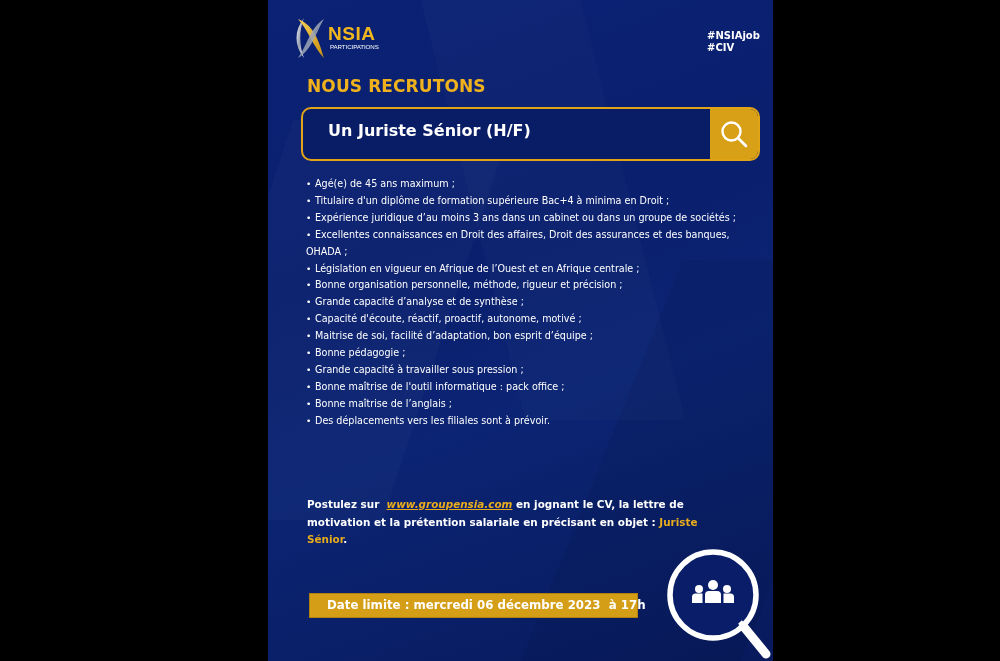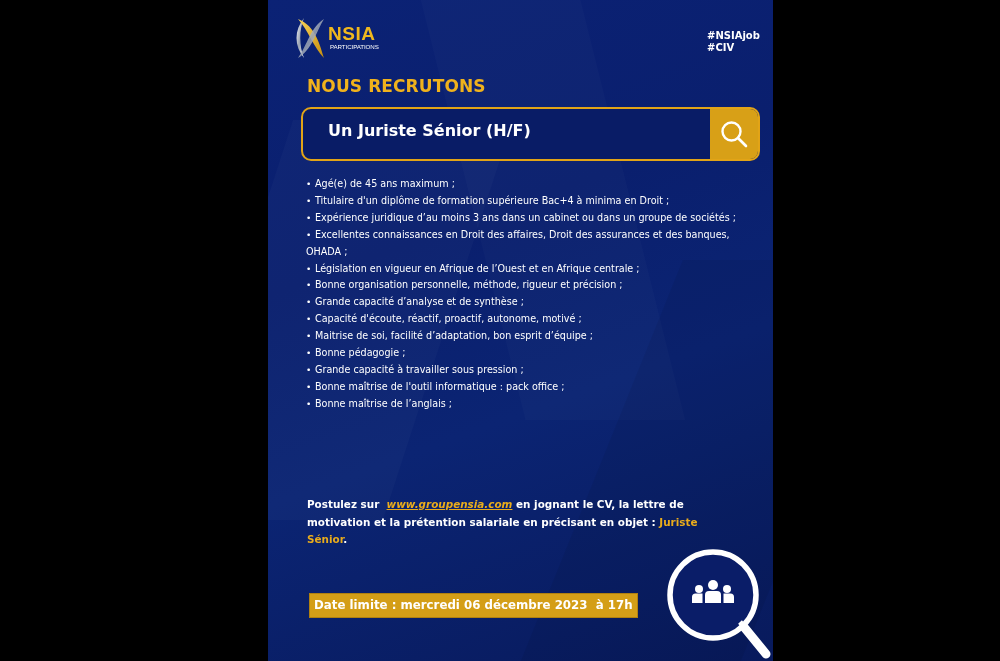--- a/index.html
+++ b/index.html
@@ -176,21 +176,21 @@
       width: 329px;
       height: 25px;
       background: #d49e17;
       border: 1px solid #b08010;
       box-sizing: border-box;
       font-family: "DejaVu Sans", sans-serif;
       font-weight: bold;
       font-size: 11.8px;
       line-height: 23px;
       color: #ffffff;
-      padding-left: 4px;
+      padding-left: 17px;
       white-space: pre;
     }
 
     
     .magnifier {
       position: absolute;
       left: 394px;
       top: 548px;
       width: 115px;
       height: 115px;
@@ -249,20 +249,21 @@
     <li><span class="bullet">•</span><span>Excellentes connaissances en Droit des affaires, Droit des assurances et des banques, OHADA ;</span></li>
     <li><span class="bullet">•</span><span>Législation en vigueur en Afrique de l’Ouest et en Afrique centrale ;</span></li>
     <li><span class="bullet">•</span><span>Bonne organisation personnelle, méthode, rigueur et précision ;</span></li>
     <li><span class="bullet">•</span><span>Grande capacité d’analyse et de synthèse ;</span></li>
     <li><span class="bullet">•</span><span>Capacité d'écoute, réactif, proactif, autonome, motivé ;</span></li>
     <li><span class="bullet">•</span><span>Maitrise de soi, facilité d’adaptation, bon esprit d’équipe ;</span></li>
     <li><span class="bullet">•</span><span>Bonne pédagogie ;</span></li>
     <li><span class="bullet">•</span><span>Grande capacité à travailler sous pression ;</span></li>
     <li><span class="bullet">•</span><span>Bonne maîtrise de l'outil informatique : pack office ;</span></li>
     <li><span class="bullet">•</span><span>Bonne maîtrise de l’anglais ;</span></li>
+    <li><span class="bullet">•</span><span>Des déplacements vers les filiales sont à prévoir.</span></li>
   </ul>
 
   <div class="apply">
     <span style="white-space:pre">Postulez sur  </span><span class="link">www.groupensia.com</span><span> en jognant le CV, la lettre de motivation et la prétention salariale en précisant en objet : </span><span class="gold">Juriste Sénior</span><span>.</span>
   </div>
 
   <div class="deadline">Date limite : mercredi 06 décembre 2023  à 17h</div>
 
   <svg class="magnifier" viewBox="0 0 115 115">
     <circle cx="51" cy="47" r="43" fill="#0a1d68" stroke="#ffffff" stroke-width="5.5"></circle>

